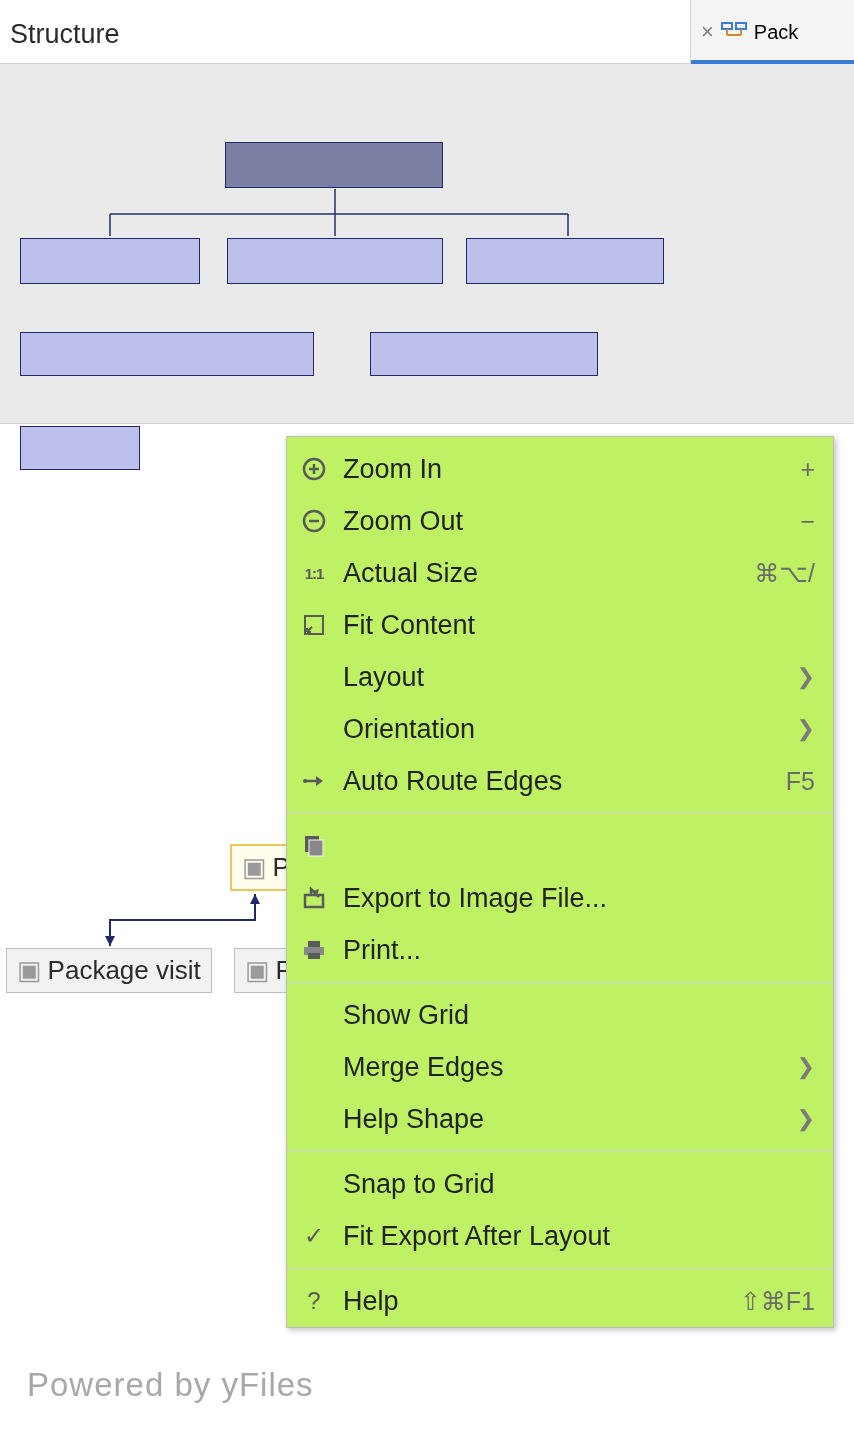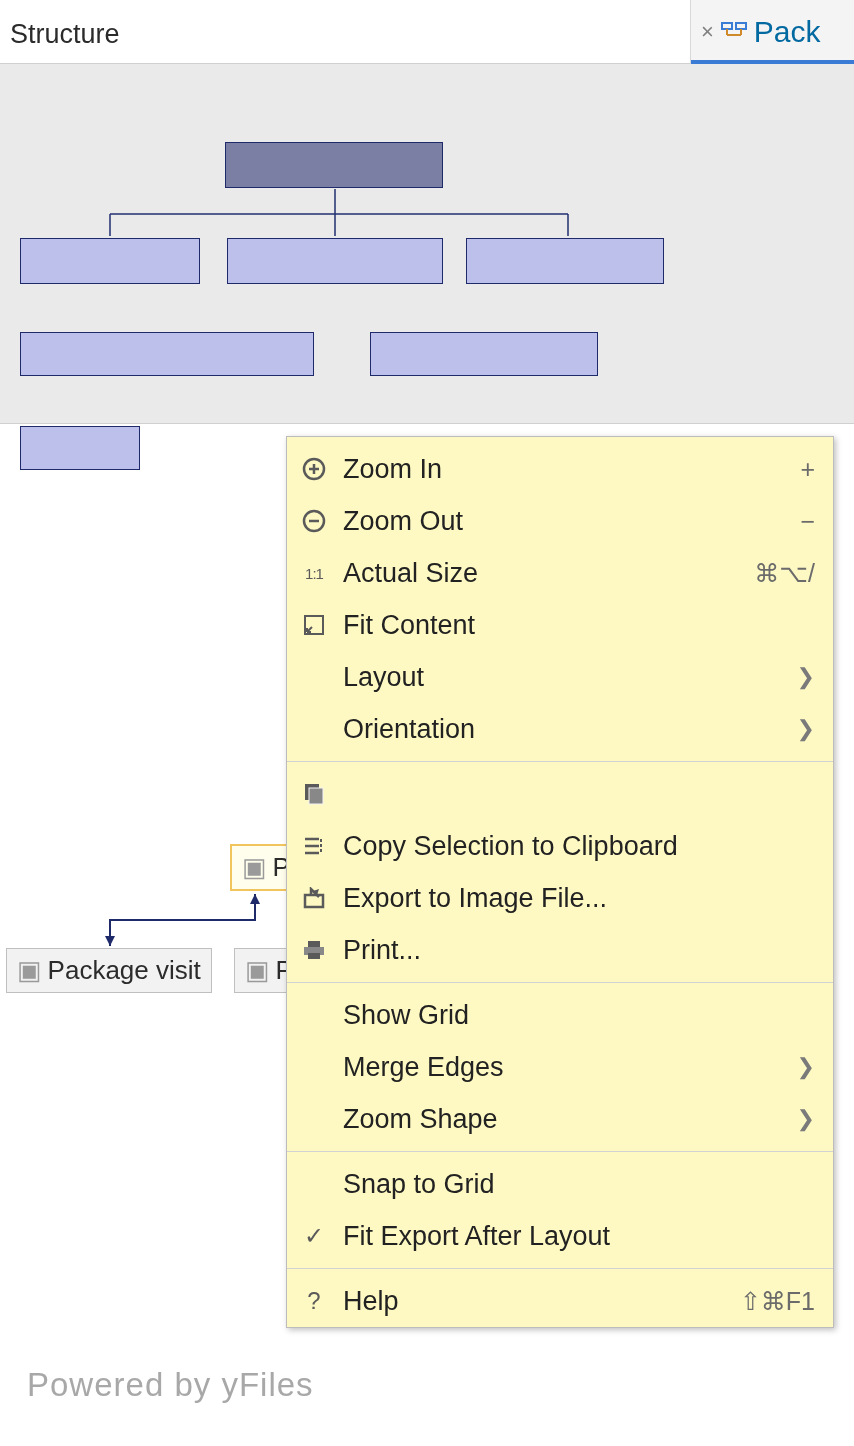--- a/index.html
+++ b/index.html
@@ -37,21 +37,21 @@
   width: 164px;
   border-left: 1px solid #d8d8d8;
   background: #f4f4f4;
   height: 64px;
   display: flex;
   align-items: center;
   gap: 6px;
   padding-left: 10px;
 }
 .tab-close { color:#808080; font-size:22px; cursor:pointer; }
-.right-strip .tab-text { font-size:30px; color:#0369a1; }
+.right-strip .tab-text { font-size:20px; color:#000000; }
 .tab-underline {
   position:absolute; bottom:0; left:0; right:0; height:4px; background:#3a7bd5;
 }
 
 .avatar-row {
   position:absolute; top:75px; right:0; width:164px;
   display:flex; gap:8px; padding-left:10px;
 }
 .avatar {
   width:42px; height:42px; border-radius:50%;
@@ -96,21 +96,21 @@
 .footer-text {
   position:absolute; left:27px; bottom:40px;
   color:#a8a8a8; font-size:33px; letter-spacing:1px;
 }
 
 
 .context-menu {
   position:absolute;
   top:436px; left:286px;
   width:548px;
-  background:#fef9c3;
+  background:#bef264;
   border:1px solid #bcbcbc;
   box-shadow:2px 2px 6px rgba(0,0,0,.25);
   font-size:27px;
   color:#222;
   padding-top:6px;
 }
 .cm-item {
   display:flex; align-items:center;
   height:52px;
   padding:0 18px 0 12px;
@@ -219,21 +219,21 @@
       <svg width="24" height="24">
           <circle cx="12" cy="12" r="10" fill="none" stroke="#5a5a5a" stroke-width="2.5"></circle>
           <path d="M7 12h10" stroke="#5a5a5a" stroke-width="2.5"></path>
         </svg>
     </span>
     <span class="cm-label">Zoom Out</span>
     <span class="cm-accel">−</span>
   </div>
 
   <div class="cm-item">
-    <span class="cm-icon" style="font-size:15px;font-weight:400;letter-spacing:-1px">1:1</span>
+    <span class="cm-icon" style="font-size:15px;font-weight:700;letter-spacing:-1px">1:1</span>
     <span class="cm-label">Actual Size</span>
     <span class="cm-accel">⌘⌥/</span>
   </div>
 
   <div class="cm-item">
     <span class="cm-icon">
       <svg width="22" height="22">
           <rect x="2" y="2" width="18" height="18" fill="none" stroke="#5a5a5a" stroke-width="2"></rect>
           <path d="M4 18 L9 13 M4 18h4M4 18v-4" stroke="#5a5a5a" stroke-width="2" fill="none"></path>
         </svg>
@@ -247,41 +247,43 @@
     <span class="cm-sub">❯</span>
   </div>
 
   <div class="cm-item">
     <span class="cm-icon"></span>
     <span class="cm-label">Orientation</span>
     <span class="cm-sub">❯</span>
   </div>
 
 
+  <div class="cm-item">
+    <span class="cm-icon">
+      <svg width="24" height="16">
+          <path d="M2 8h12" stroke="#5a5a5a" stroke-width="2.5"></path>
+          <path d="M14 3l7 5-7 5z" fill="#5a5a5a"></path>
+          <circle cx="3" cy="8" r="2" fill="#5a5a5a"></circle>
+        </svg>
+    </span>
+    <span class="cm-label">Auto Route Edges</span>
+    <span class="cm-accel">F5</span>
+  </div>
 
   <div class="cm-sep"></div>
 
   <div class="cm-item">
     <span class="cm-icon">
       <svg width="22" height="24">
           <rect x="2" y="2" width="14" height="16" fill="#5a5a5a"></rect>
           <rect x="6" y="6" width="14" height="16" fill="#888" stroke="#f4f4f4"></rect>
         </svg>
     </span>
   </div>
 
-  <div class="cm-item">
-    <span class="cm-icon">
-      <svg width="24" height="22">
-          <path d="M3 4h14M3 11h14M3 18h14" stroke="#5a5a5a" stroke-width="2.5"></path>
-          <path d="M19 4v14" stroke="#5a5a5a" stroke-width="2" stroke-dasharray="3 2"></path>
-        </svg>
-    </span>
-    <span class="cm-label">Copy Selection to Clipboard</span>
-  </div>
 
   <div class="cm-item">
     <span class="cm-icon">
       <svg width="22" height="22">
           <rect x="2" y="8" width="18" height="12" fill="none" stroke="#5a5a5a" stroke-width="2.5"></rect>
           <path d="M8 8V2l8 8" fill="none" stroke="#5a5a5a" stroke-width="2.5"></path>
           <path d="M10 4l6-2-2 6" fill="#5a5a5a"></path>
         </svg>
     </span>
     <span class="cm-label">Export to Image File...</span>
@@ -306,21 +308,21 @@
   </div>
 
   <div class="cm-item">
     <span class="cm-icon"></span>
     <span class="cm-label">Merge Edges</span>
     <span class="cm-sub">❯</span>
   </div>
 
   <div class="cm-item">
     <span class="cm-icon"></span>
-    <span class="cm-label">Zoom Shape</span>
+    <span class="cm-label">Help Shape</span>
     <span class="cm-sub">❯</span>
   </div>
 
   <div class="cm-sep"></div>
 
   <div class="cm-item">
     <span class="cm-icon"></span>
     <span class="cm-label">Snap to Grid</span>
   </div>
 

